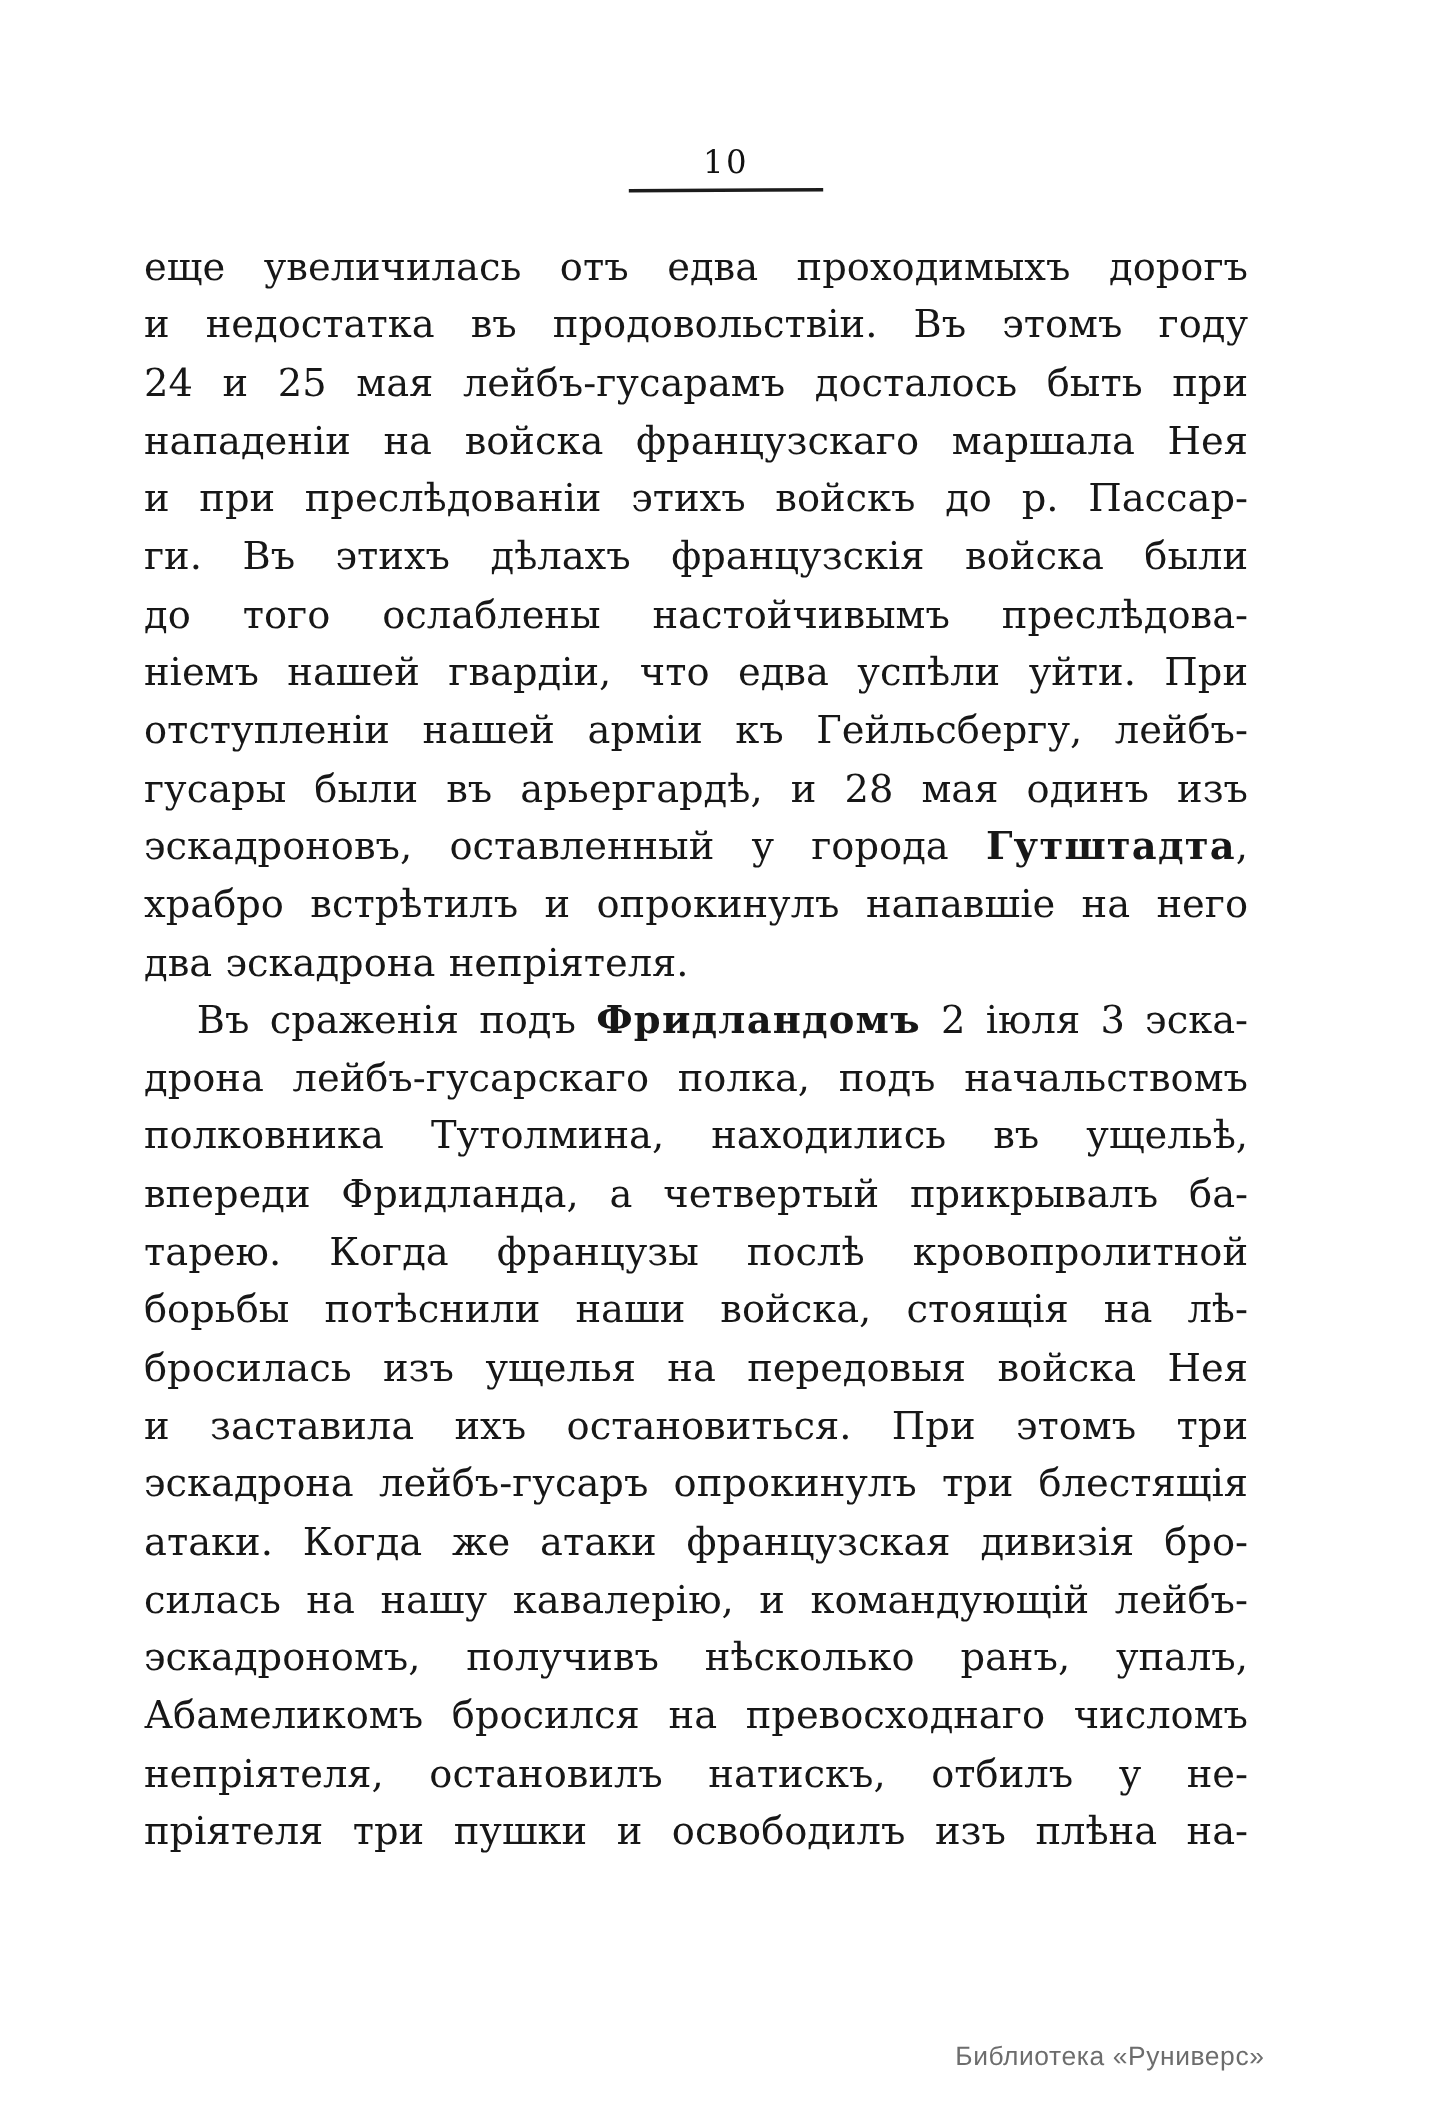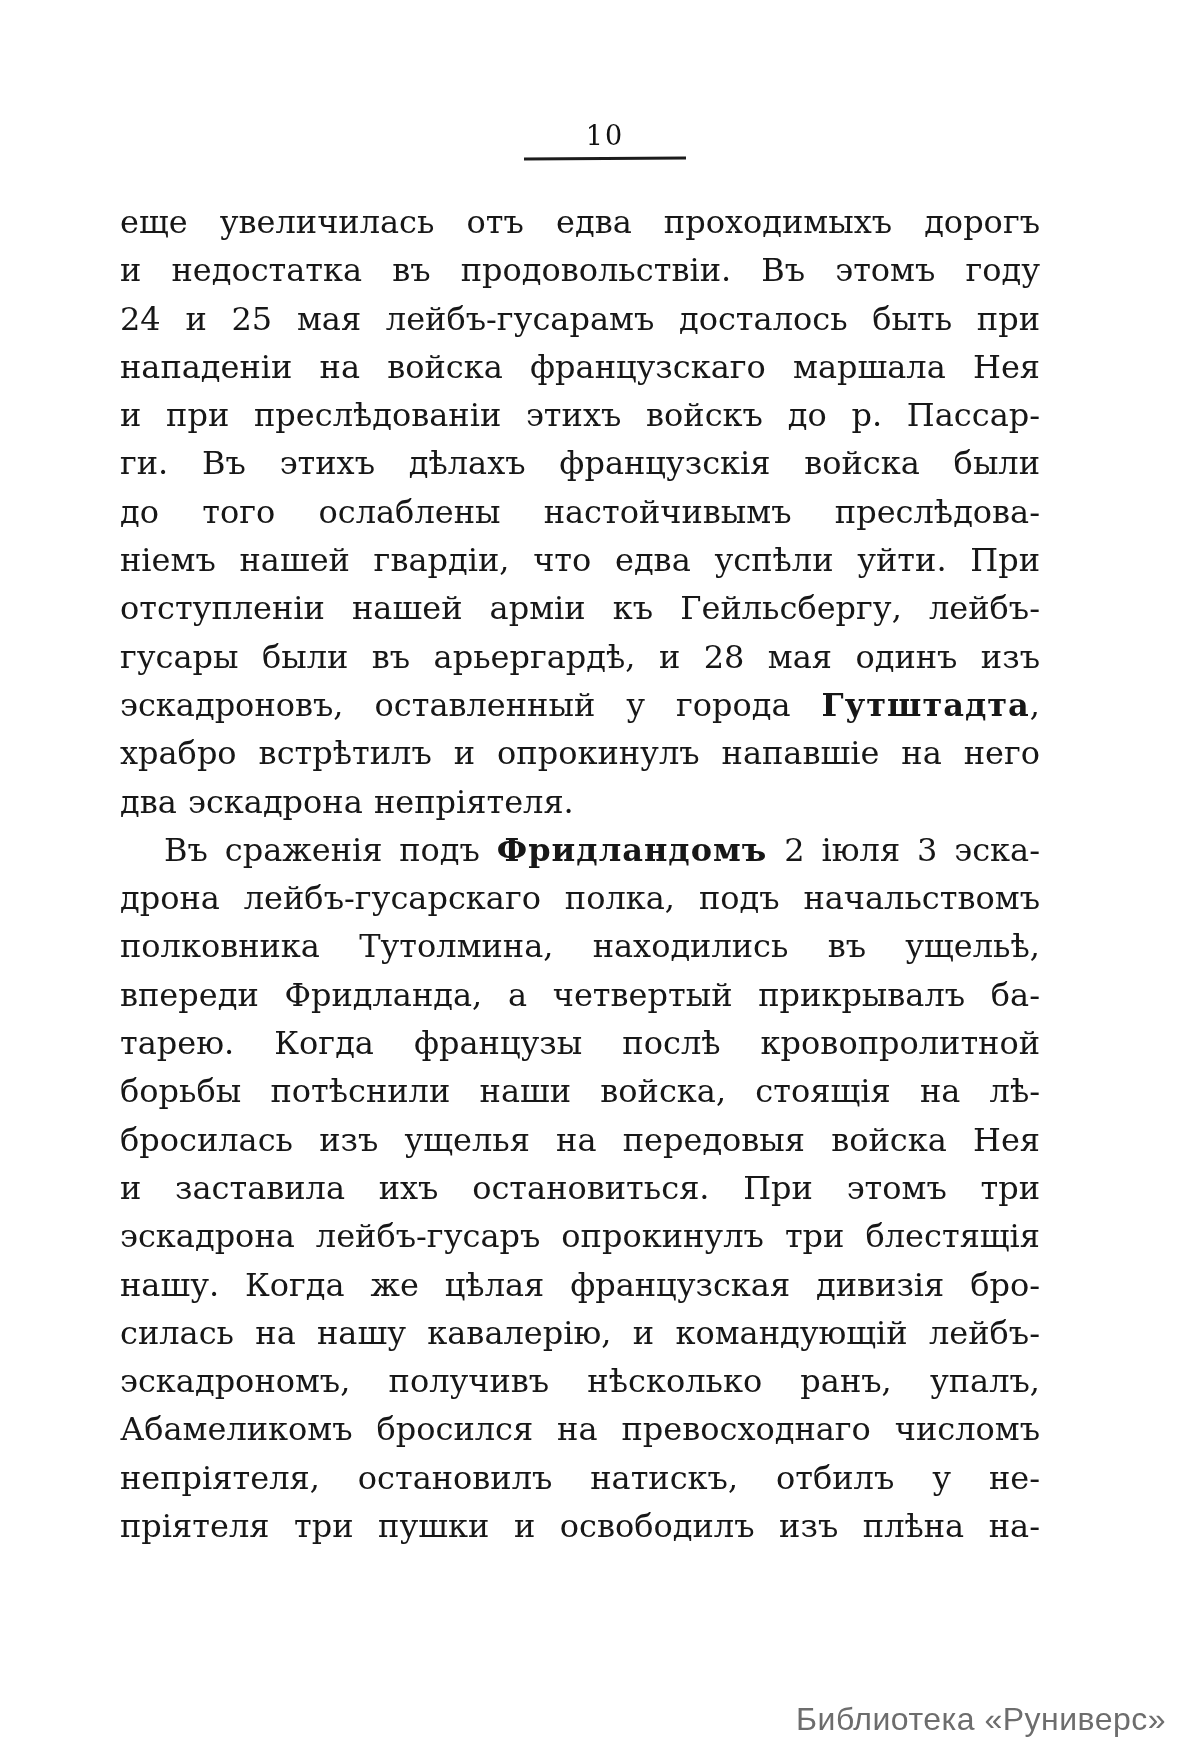--- a/index.html
+++ b/index.html
@@ -45,21 +45,21 @@
     word-spacing:1px;
   }
   .line.indent{ text-indent:44px; }
   .line.no-justify{ text-align-last:left; }
   .line b{ font-weight:bold; letter-spacing:1px; }
   .watermark{
     position:absolute;
     top:1701px;
     left:796px;
     font-family:"Liberation Sans", sans-serif;
-    font-size:32px;
+    font-size:22px;
     color:#6d6d6d;
     letter-spacing:0.5px;
   }
 </style>
 </head>
 <body>
 
 <div class="page">
 
   <div class="pagenum-wrap">
@@ -83,21 +83,21 @@
       <div class="line no-justify">два эскадрона непріятеля.</div>
       <div class="line indent">Въ сраженія подъ <b>Фридландомъ</b> 2 іюля 3 эска-</div>
       <div class="line">дрона лейбъ-гусарскаго полка, подъ начальствомъ</div>
       <div class="line">полковника Тутолмина, находились въ ущельѣ,</div>
       <div class="line">впереди Фридланда, а четвертый прикрывалъ ба-</div>
       <div class="line">тарею. Когда французы послѣ кровопролитной</div>
       <div class="line">борьбы потѣснили наши войска, стоящія на лѣ-</div>
       <div class="line">бросилась изъ ущелья на передовыя войска Нея</div>
       <div class="line">и заставила ихъ остановиться. При этомъ три</div>
       <div class="line">эскадрона лейбъ-гусаръ опрокинулъ три блестящія</div>
-      <div class="line">нашу. Когда же цѣлая французская дивизія бро-</div>
+      <div class="line">атаки. Когда же атаки французская дивизія бро-</div>
       <div class="line">силась на нашу кавалерію, и командующій лейбъ-</div>
       <div class="line">эскадрономъ, получивъ нѣсколько ранъ, упалъ,</div>
       <div class="line">Абамеликомъ бросился на превосходнаго числомъ</div>
       <div class="line">непріятеля, остановилъ натискъ, отбилъ у не-</div>
       <div class="line">пріятеля три пушки и освободилъ изъ плѣна на-</div>
     </div>
 
   <div class="watermark">Библиотека «Руниверс»</div>
 
 </div>

